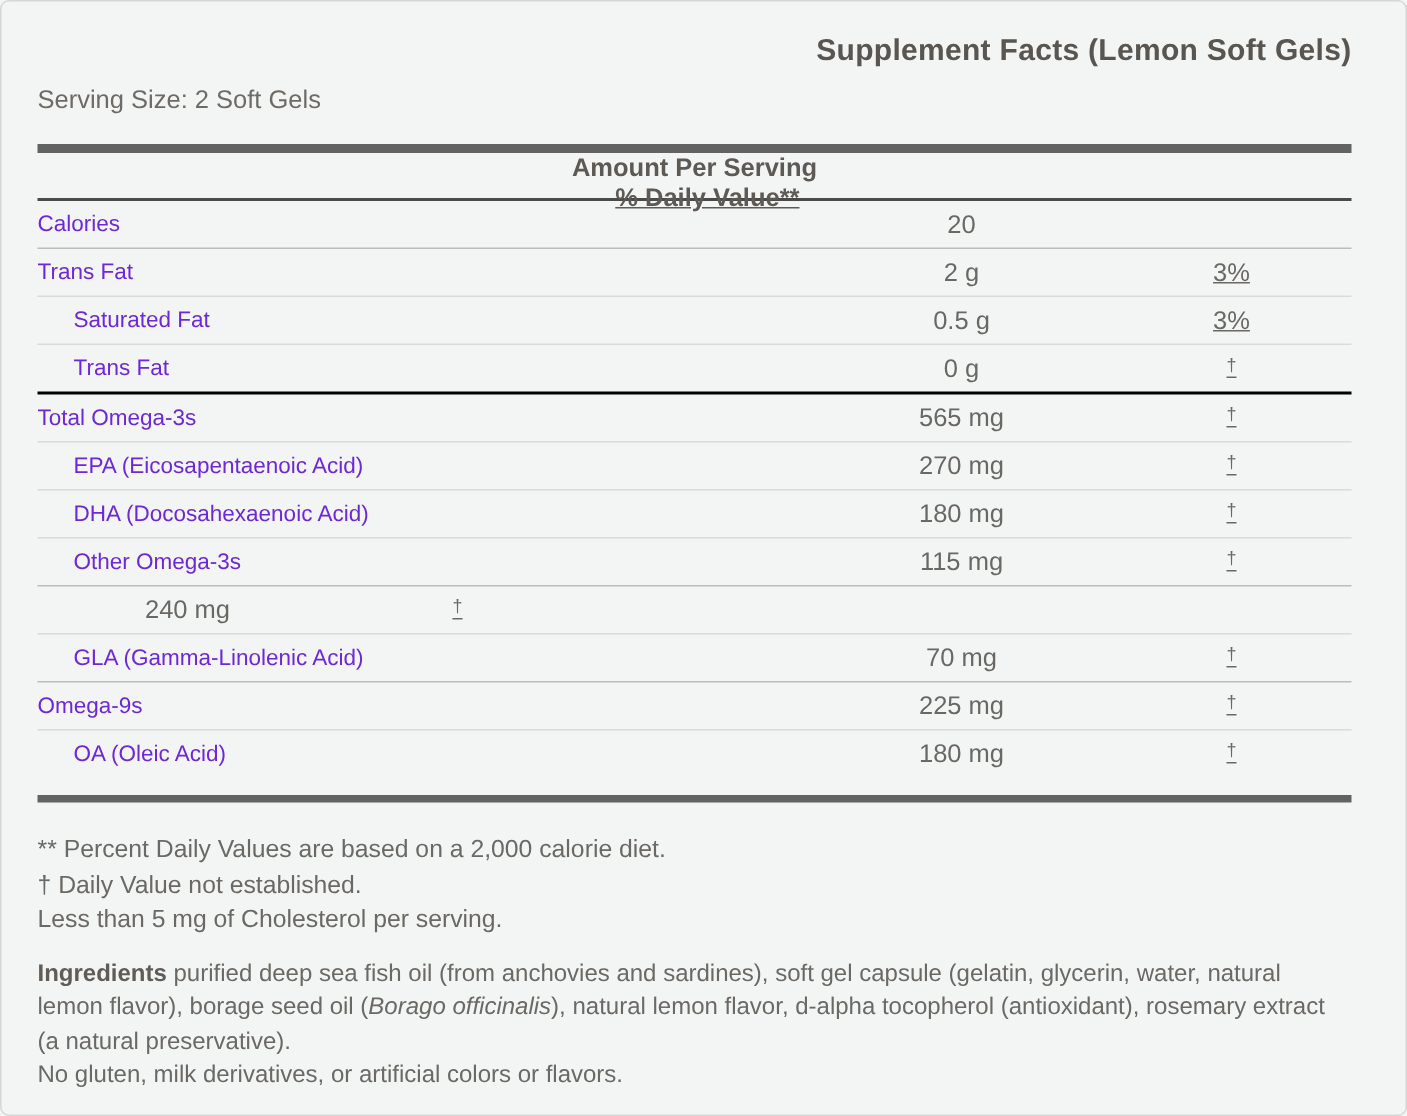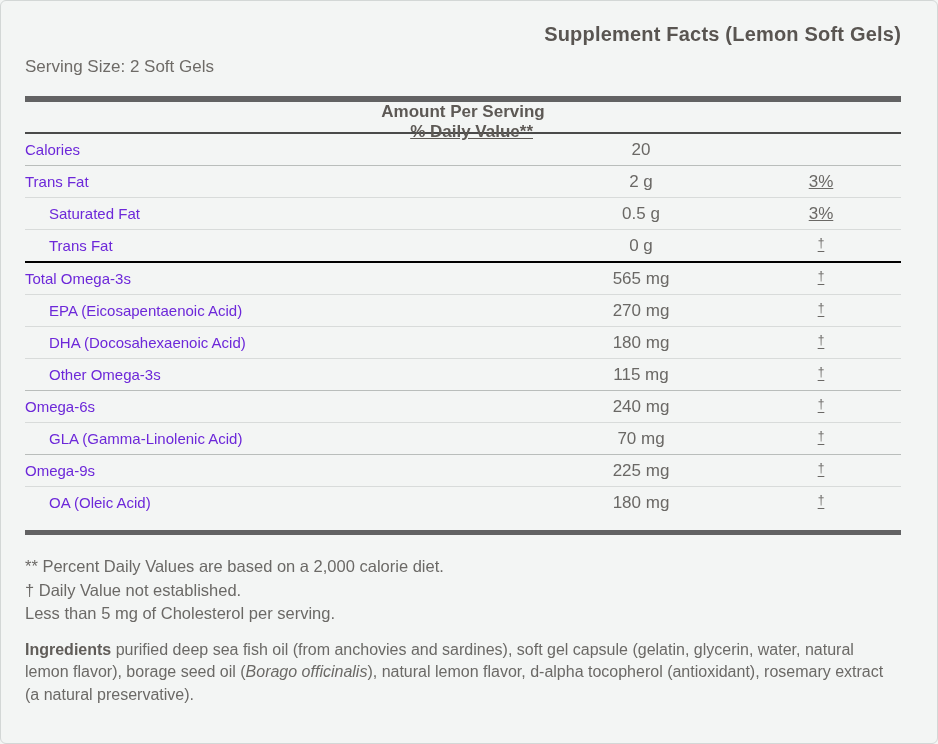--- a/index.html
+++ b/index.html
@@ -109,21 +109,20 @@
       <span class="c-dv sm"><span>†</span></span>
     </div>
 
     <div class="t-row div-light indent">
       <span class="c-name">Other Omega-3s</span>
       <span class="c-amt">115 mg</span>
       <span class="c-dv sm"><span>†</span></span>
     </div>
 
     <div class="t-row div-medium">
-      <span class="c-name">Omega-6s</span>
       <span class="c-amt">240 mg</span>
       <span class="c-dv sm"><span>†</span></span>
     </div>
 
     <div class="t-row div-light indent">
       <span class="c-name">GLA (Gamma-Linolenic Acid)</span>
       <span class="c-amt">70 mg</span>
       <span class="c-dv sm"><span>†</span></span>
     </div>
 
@@ -144,15 +143,16 @@
   </div>
 
   <div class="footnotes">
     <div>** Percent Daily Values are based on a 2,000 calorie diet.</div>
     <div>† Daily Value not established.</div>
     <div>Less than 5 mg of Cholesterol per serving.</div>
   </div>
 
   <div class="ingredients">
     <div><span class="lead">Ingredients</span><span> purified deep sea fish oil (from anchovies and sardines), soft gel capsule (gelatin, glycerin, water, natural lemon flavor), borage seed oil (</span><em>Borago officinalis</em><span>), natural lemon flavor, d-alpha tocopherol (antioxidant), rosemary extract (a natural preservative).</span></div>
+    <div>No gluten, milk derivatives, or artificial colors or flavors.</div>
   </div>
 
 </div>
 
 </body></html>

